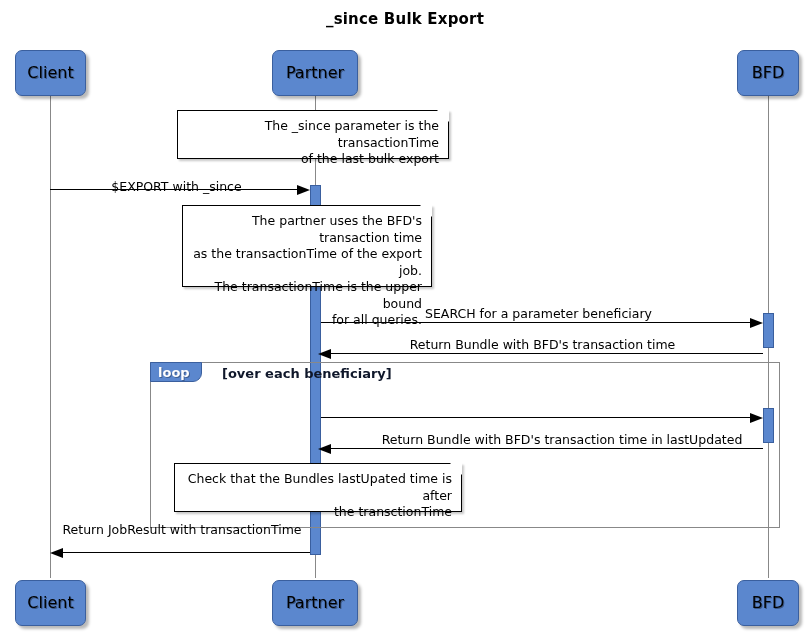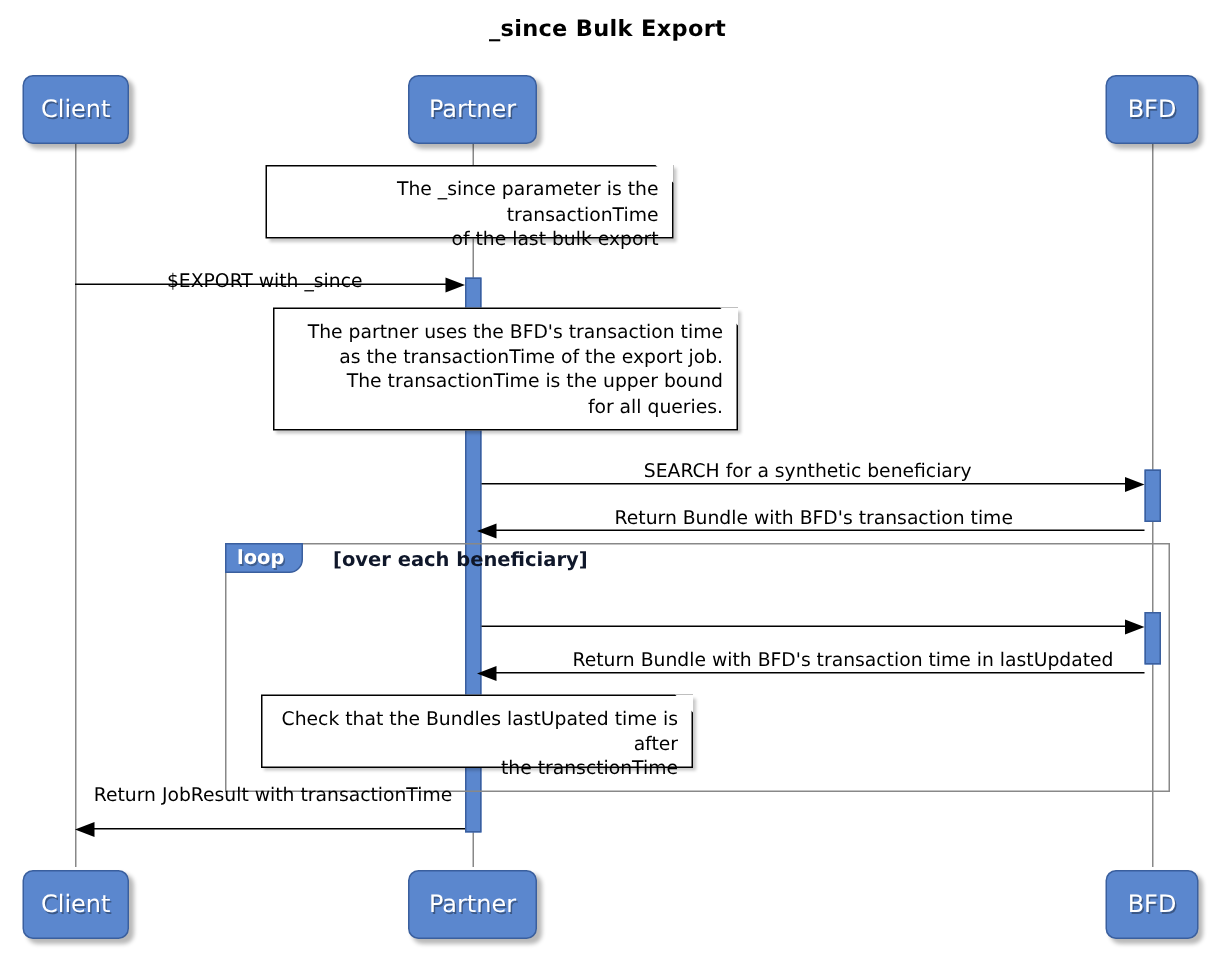--- a/index.html
+++ b/index.html
@@ -40,21 +40,21 @@
     background: #888888;
   }
 
   
   .participant {
     position: absolute;
     box-sizing: border-box;
     background: #5B87CE;
     border: 1px solid #3A5F9E;
     border-radius: 7px;
-    color: #ffffff;
+    color: #000000;
     font-size: 16px;
     text-align: center;
     line-height: 1.0;
     display: flex;
     align-items: center;
     justify-content: center;
     box-shadow: 3px 3px 3px rgba(0,0,0,0.28);
     text-shadow: 1px 1px 0 rgba(0,0,0,0.35);
   }
 
@@ -189,31 +189,31 @@
   <div class="note" style="left:177px; top:110px; width:272px; height:49px;">
     <span class="note-fold-tri"></span>
     <span class="note-line">The _since parameter is the transactionTime</span>
     <span class="note-line">of the last bulk export</span>
   </div>
 
   <div class="msg-line" style="left:50px; top:189px; width:253px;"></div>
   <div class="arrowhead arrow-right" style="left:297px; top:185px;"></div>
   <div class="msg-label" style="left:50px; top:179px; width:253px;">$EXPORT with _since</div>
 
-  <div class="note" style="left:182px; top:205px; width:310px; height:82px;">
+  <div class="note" style="left:182px; top:205px; width:250px; height:82px;">
     <span class="note-fold-tri"></span>
     <span class="note-line">The partner uses the BFD's transaction time</span>
     <span class="note-line">as the transactionTime of the export job.</span>
     <span class="note-line">The transactionTime is the upper bound</span>
     <span class="note-line">for all queries.</span>
   </div>
 
   <div class="msg-line" style="left:321px; top:322px; width:435px;"></div>
   <div class="arrowhead arrow-right" style="left:750px; top:318px;"></div>
-  <div class="msg-label" style="left:321px; top:306px; width:435px;">SEARCH for a synthetic beneficiary</div>
+  <div class="msg-label" style="left:321px; top:306px; width:435px;">SEARCH for a parameter beneficiary</div>
 
   <div class="msg-line" style="left:322px; top:353px; width:441px;"></div>
   <div class="arrowhead arrow-left" style="left:318px; top:349px;"></div>
   <div class="msg-label" style="left:322px; top:337px; width:441px;">Return Bundle with BFD's transaction time</div>
 
   <div class="fragment" style="left:150px; top:362px; width:630px; height:166px;"></div>
   <div class="fragment-tag" style="left:150px; top:362px; width:52px; height:20px;">
     <span>loop</span>
   </div>
   <div class="fragment-cond" style="left:222px; top:366px;">[over each beneficiary]</div>

